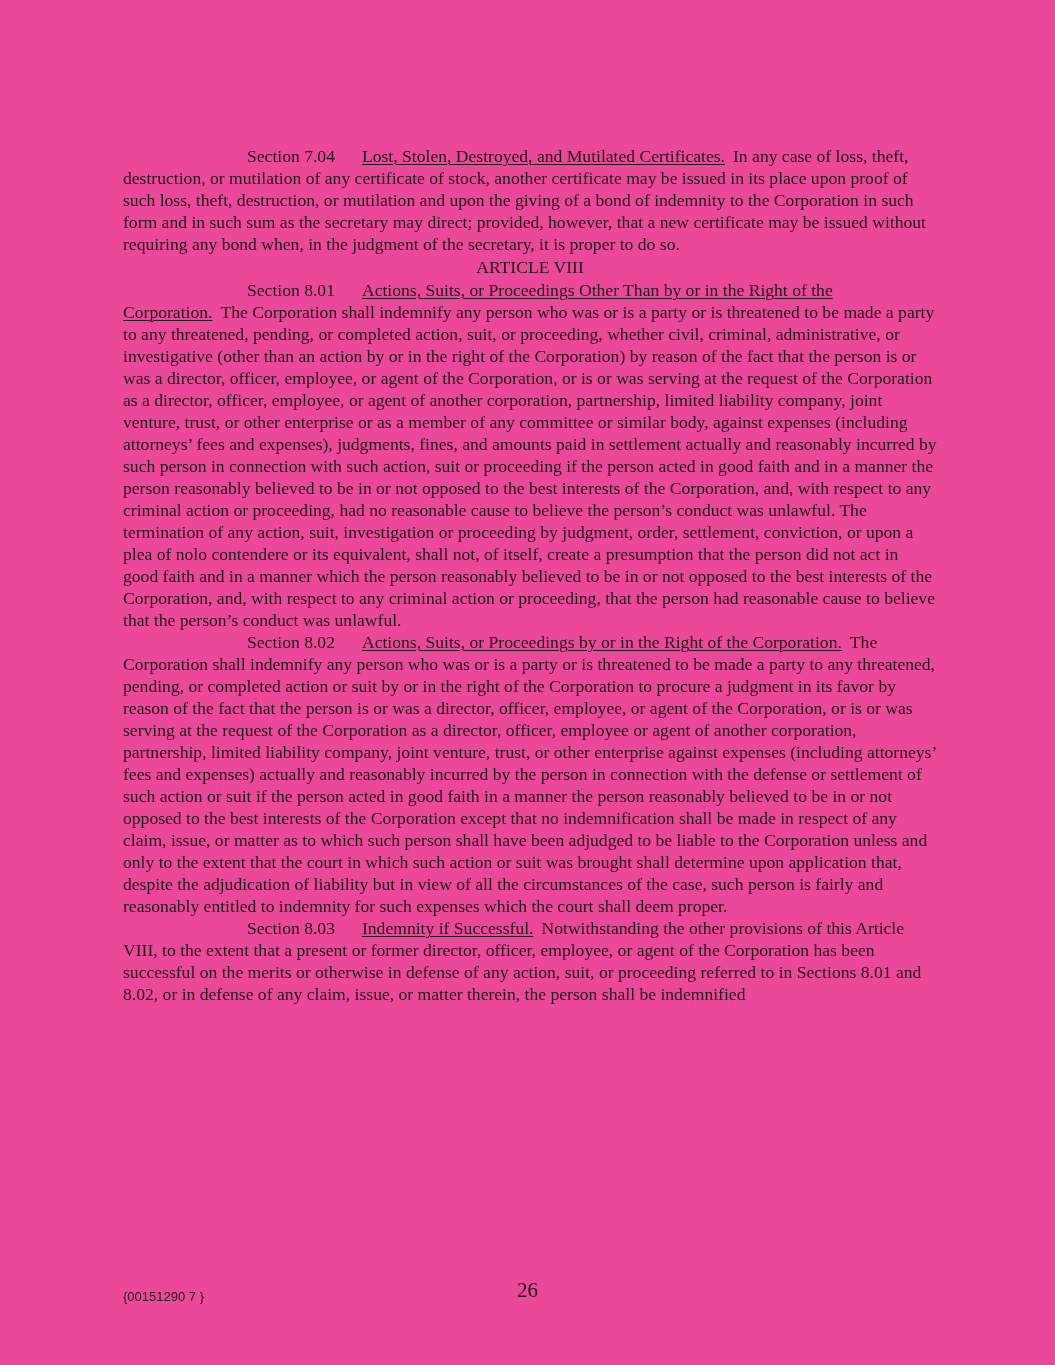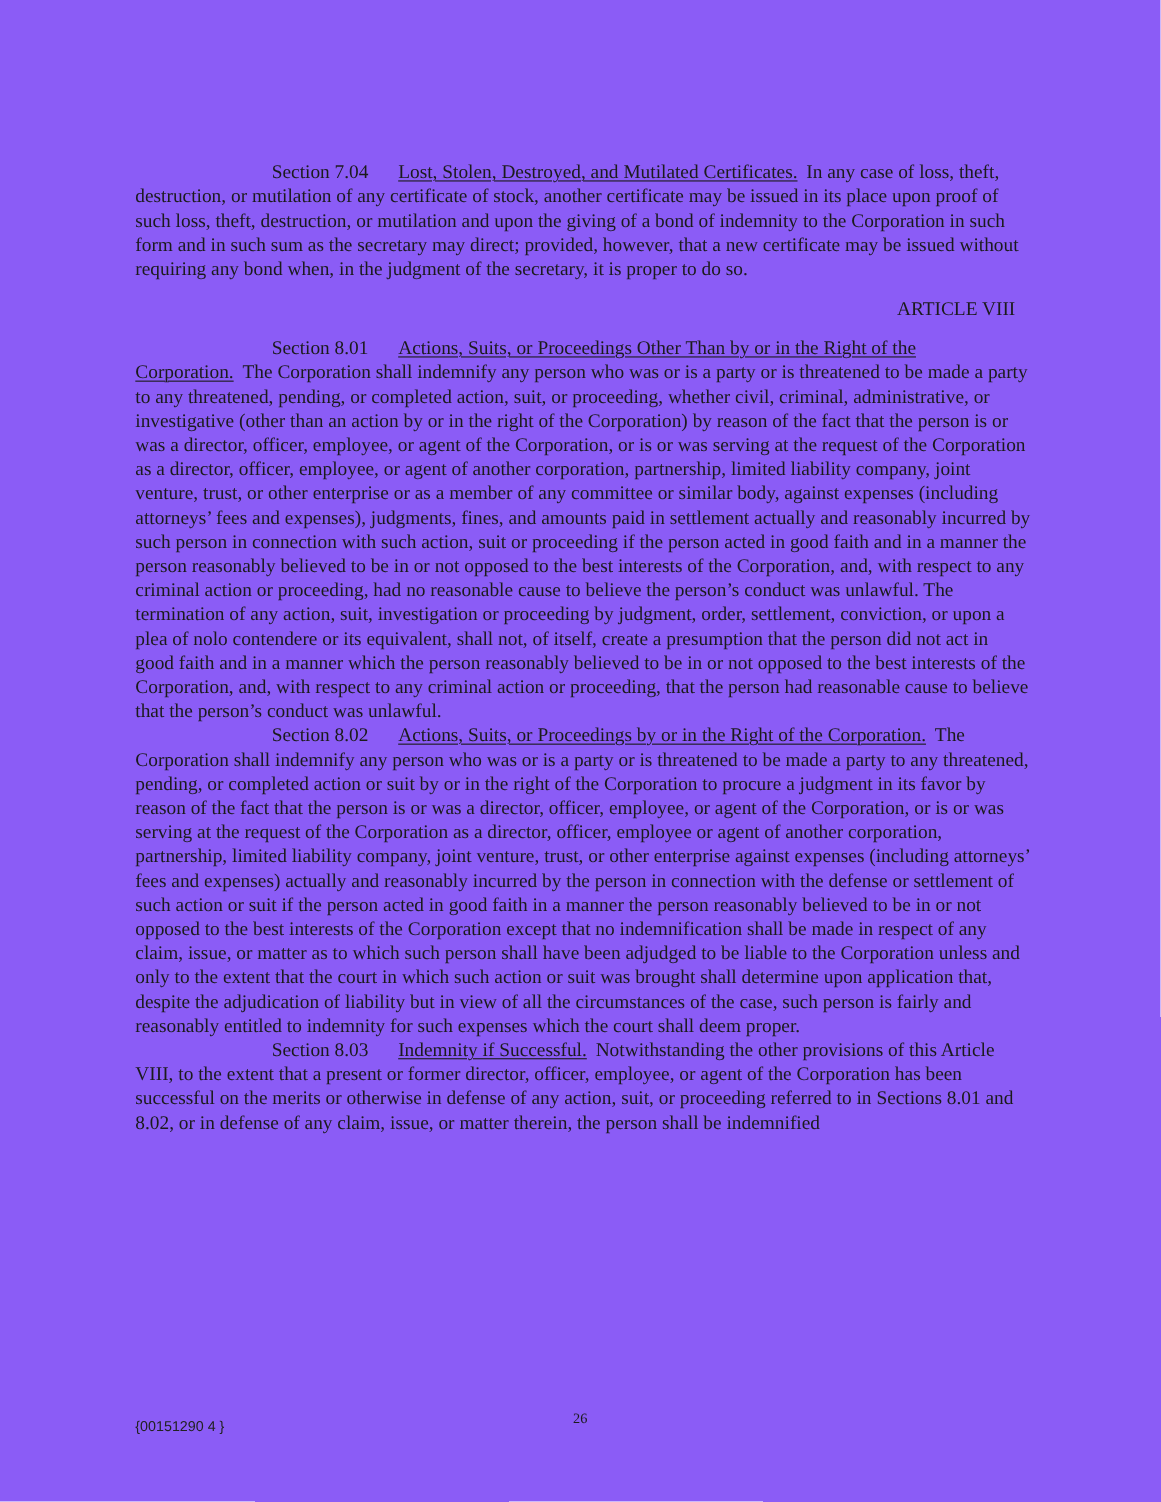--- a/index.html
+++ b/index.html
@@ -4,21 +4,21 @@
 <style>
   html, body {
     margin: 0;
     padding: 0;
     background: #ffffff;
   }
   .page {
     position: relative;
     width: 1055px;
     height: 1365px;
-    background: #8b5cf6;
+    background: #ec4899;
     color: #1b1b1b;
     font-family: "Liberation Serif", "DejaVu Serif", serif;
     font-size: 17.6px;
     line-height: 22px;
     overflow: hidden;
   }
   .content {
     position: absolute;
     left: 123px;
     top: 145px;
@@ -37,22 +37,22 @@
   }
   .section-title {
     text-decoration: underline;
     text-decoration-thickness: 1px;
     text-underline-offset: 2px;
   }
   .body-text {
     margin-left: 8px;
   }
   .heading {
-    margin: 14px;
-    text-align: right;
+    margin: 1px;
+    text-align: center;
     font-size: 17.6px;
     font-weight: normal;
     line-height: 22px;
   }
   .underlined {
     text-decoration: underline;
     text-decoration-thickness: 1px;
     text-underline-offset: 2px;
   }
   .footer-doc-id {
@@ -62,21 +62,21 @@
     font-family: "Liberation Sans", "DejaVu Sans", sans-serif;
     font-size: 13px;
     color: #222222;
   }
   .footer-page-number {
     position: absolute;
     left: 0;
     top: 1279px;
     width: 1055px;
     text-align: center;
-    font-size: 13px;
+    font-size: 21px;
     color: #1b1b1b;
   }
 </style>
 </head>
 <body>
 
 <div class="page">
   <div class="content">
 
     <p class="para"><span class="section-label">Section 7.04</span><span class="section-title">Lost, Stolen, Destroyed, and Mutilated Certificates.</span><span class="body-text">In any case of loss, theft, destruction, or mutilation of any certificate of stock, another certificate may be issued in its place upon proof of such loss, theft, destruction, or mutilation and upon the giving of a bond of indemnity to the Corporation in such form and in such sum as the secretary may direct; provided, however, that a new certificate may be issued without requiring any bond when, in the judgment of the secretary, it is proper to do so.</span></p>
@@ -85,15 +85,15 @@
 
 
     <p class="para"><span class="section-label">Section 8.01</span><span class="section-title">Actions, Suits, or Proceedings Other Than by or in the Right of the Corporation.</span><span class="body-text">The Corporation shall indemnify any person who was or is a party or is threatened to be made a party to any threatened, pending, or completed action, suit, or proceeding, whether civil, criminal, administrative, or investigative (other than an action by or in the right of the Corporation) by reason of the fact that the person is or was a director, officer, employee, or agent of the Corporation, or is or was serving at the request of the Corporation as a director, officer, employee, or agent of another corporation, partnership, limited liability company, joint venture, trust, or other enterprise or as a member of any committee or similar body, against expenses (including attorneys’ fees and expenses), judgments, fines, and amounts paid in settlement actually and reasonably incurred by such person in connection with such action, suit or proceeding if the person acted in good faith and in a manner the person reasonably believed to be in or not opposed to the best interests of the Corporation, and, with respect to any criminal action or proceeding, had no reasonable cause to believe the person’s conduct was unlawful.  The termination of any action, suit, investigation or proceeding by judgment, order, settlement, conviction, or upon a plea of nolo contendere or its equivalent, shall not, of itself, create a presumption that the person did not act in good faith and in a manner which the person reasonably believed to be in or not opposed to the best interests of the Corporation, and, with respect to any criminal action or proceeding, that the person had reasonable cause to believe that the person’s conduct was unlawful.</span></p>
 
     <p class="para"><span class="section-label">Section 8.02</span><span class="section-title">Actions, Suits, or Proceedings by or in the Right of the Corporation.</span><span class="body-text">The Corporation shall indemnify any person who was or is a party or is threatened to be made a party to any threatened, pending, or completed action or suit by or in the right of the Corporation to procure a judgment in its favor by reason of the fact that the person is or was a director, officer, employee, or agent of the Corporation, or is or was serving at the request of the Corporation as a director, officer, employee or agent of another corporation, partnership, limited liability company, joint venture, trust, or other enterprise against expenses (including attorneys’ fees and expenses) actually and reasonably incurred by the person in connection with the defense or settlement of such action or suit if the person acted in good faith in a manner the person reasonably believed to be in or not opposed to the best interests of the Corporation except that no indemnification shall be made in respect of any claim, issue, or matter as to which such person shall have been adjudged to be liable to the Corporation unless and only to the extent that the court in which such action or suit was brought shall determine upon application that, despite the adjudication of liability but in view of all the circumstances of the case, such person is fairly and reasonably entitled to indemnity for such expenses which the court shall deem proper.</span></p>
 
     <p class="para"><span class="section-label">Section 8.03</span><span class="section-title">Indemnity if Successful.</span><span class="body-text">Notwithstanding the other provisions of this Article VIII, to the extent that a present or former director, officer, employee, or agent of the Corporation has been successful on the merits or otherwise in defense of any action, suit, or proceeding referred to in Sections 8.01 and 8.02, or in defense of any claim, issue, or matter therein, the person shall be indemnified</span></p>
 
   </div>
 
-  <div class="footer-doc-id">{00151290 4 }</div>
+  <div class="footer-doc-id">{00151290 7 }</div>
   <div class="footer-page-number">26</div>
 </div>
 
 </body></html>

